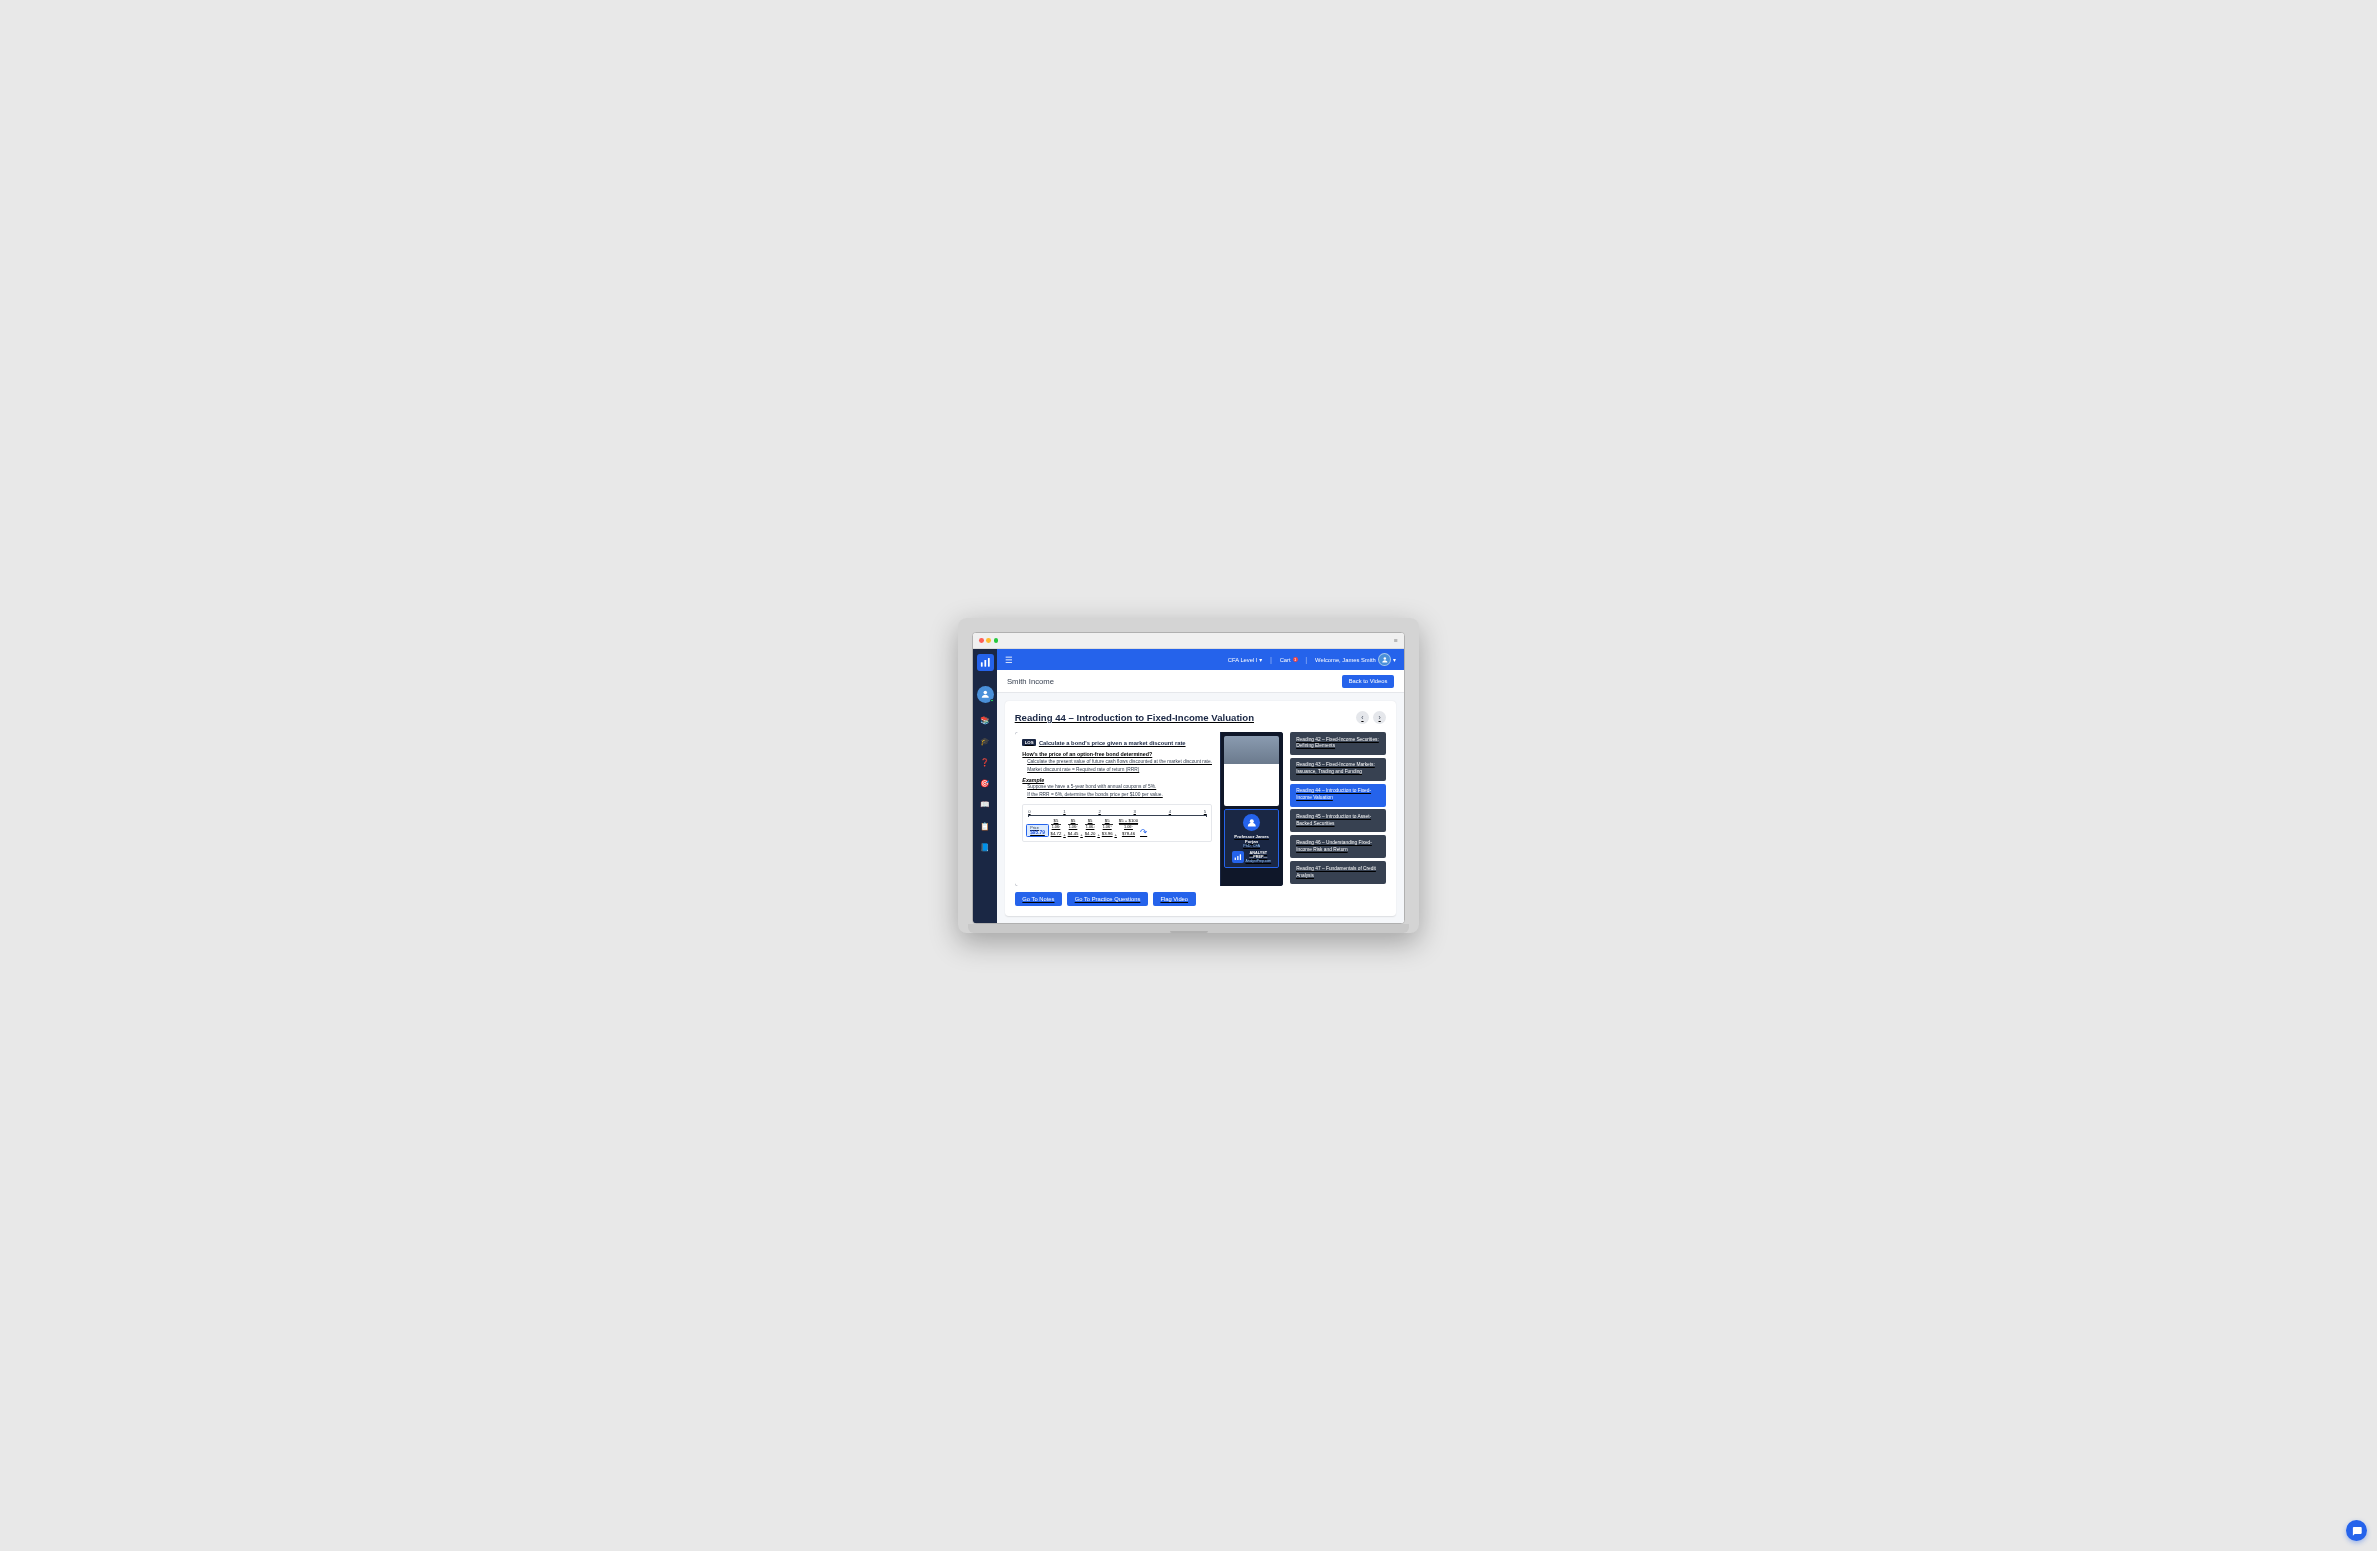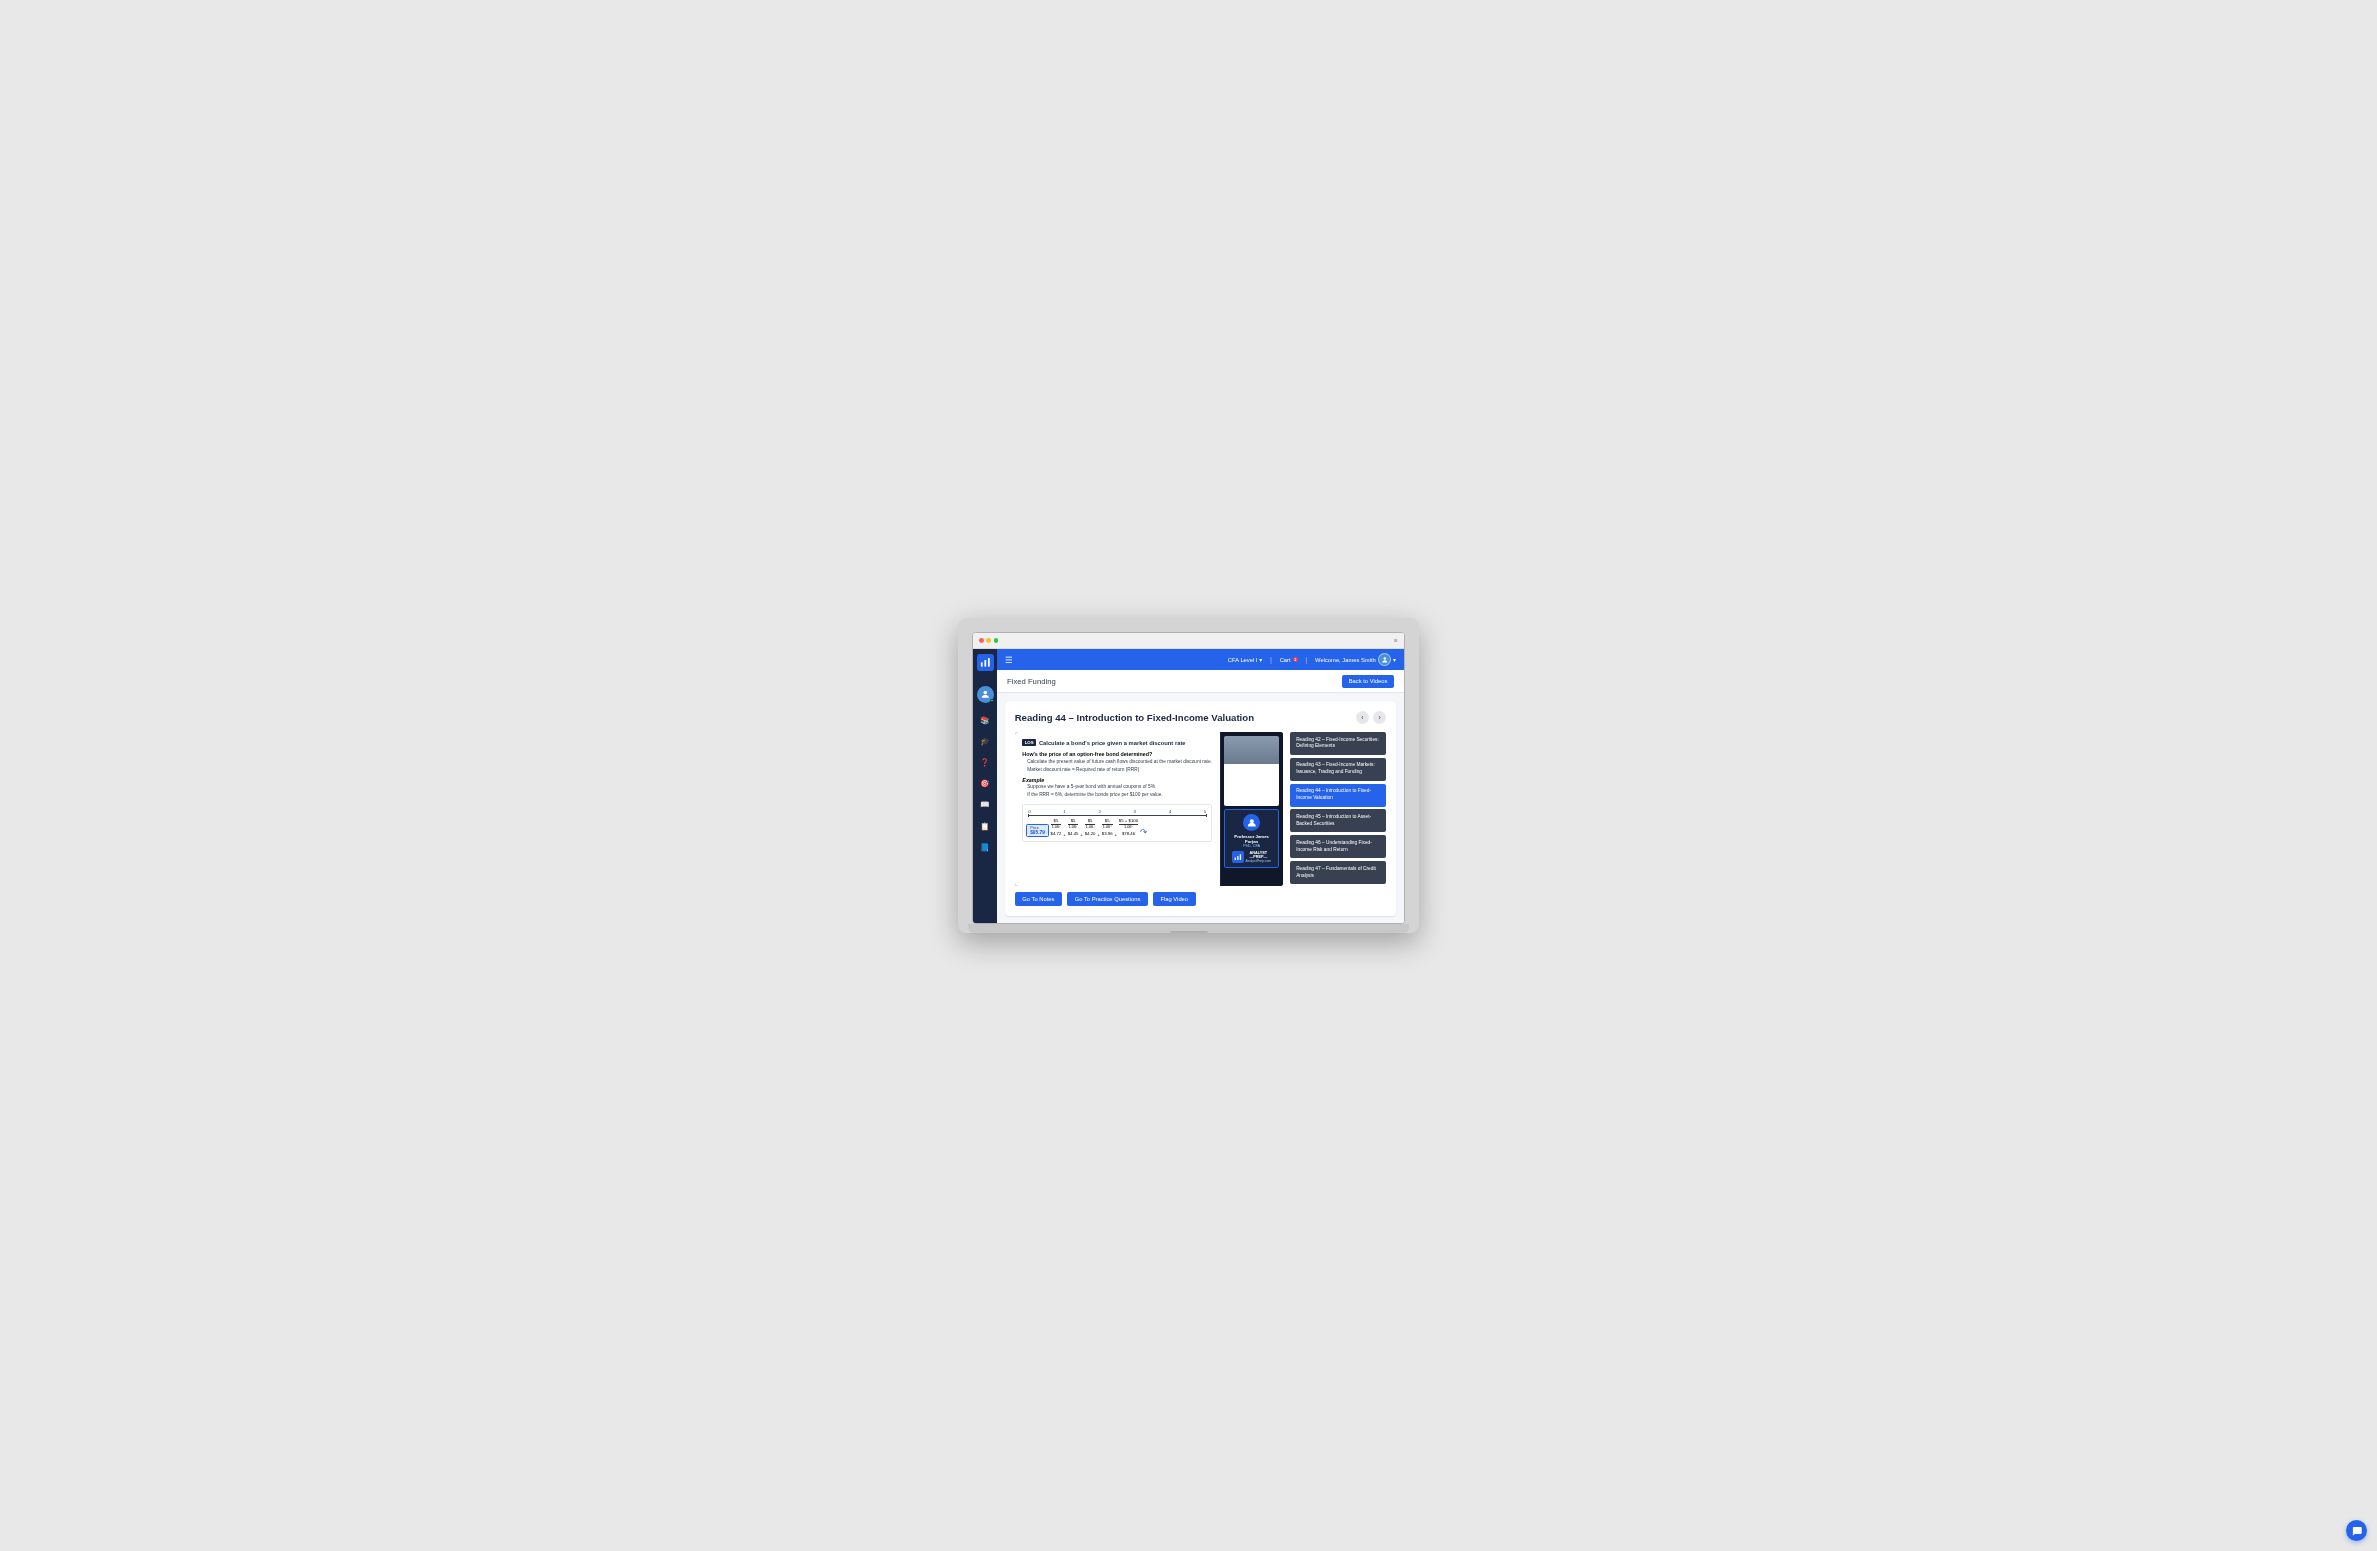--- a/index.html
+++ b/index.html
@@ -155,20 +155,21 @@
       font-weight: 500;
     }
 
     
     .content-area { padding: 7.7px; flex: 1; }
     .content-card {
       background: #fff;
       border-radius: 3.8px;
       padding: 9.6px;
       box-shadow: 0 0.5px 1.4px rgba(0,0,0,0.1);
+      text-decoration: underline;
     }
     .reading-title-row {
       display: flex;
       align-items: center;
       justify-content: space-between;
       margin-bottom: 7.7px;
     }
     .reading-title { font-size: 9.6px; color: #1a2744; font-weight: 600; }
     .nav-arrows { display: flex; gap: 3.8px; }
     .nav-arrow {
@@ -437,21 +438,21 @@
               <svg width="7.7" height="7.7" viewBox="0 0 24 24" fill="white">
                 <circle cx="12" cy="8" r="4"></circle>
                 <path d="M4 20c0-4 3.6-7 8-7s8 3 8 7"></path>
               </svg>
             </div>
             <span>▾</span>
           </div>
         </div>
 
         <div class="page-header">
-          <span class="page-title">Fixed Funding</span>
+          <span class="page-title">Smith Income</span>
           <button class="back-btn">Back to Videos</button>
         </div>
 
         <div class="content-area">
           <div class="content-card">
 
             <div class="reading-title-row">
               <h2 class="reading-title">Reading 44 – Introduction to Fixed-Income Valuation</h2>
               <div class="nav-arrows">
                 <div class="nav-arrow">‹</div>

